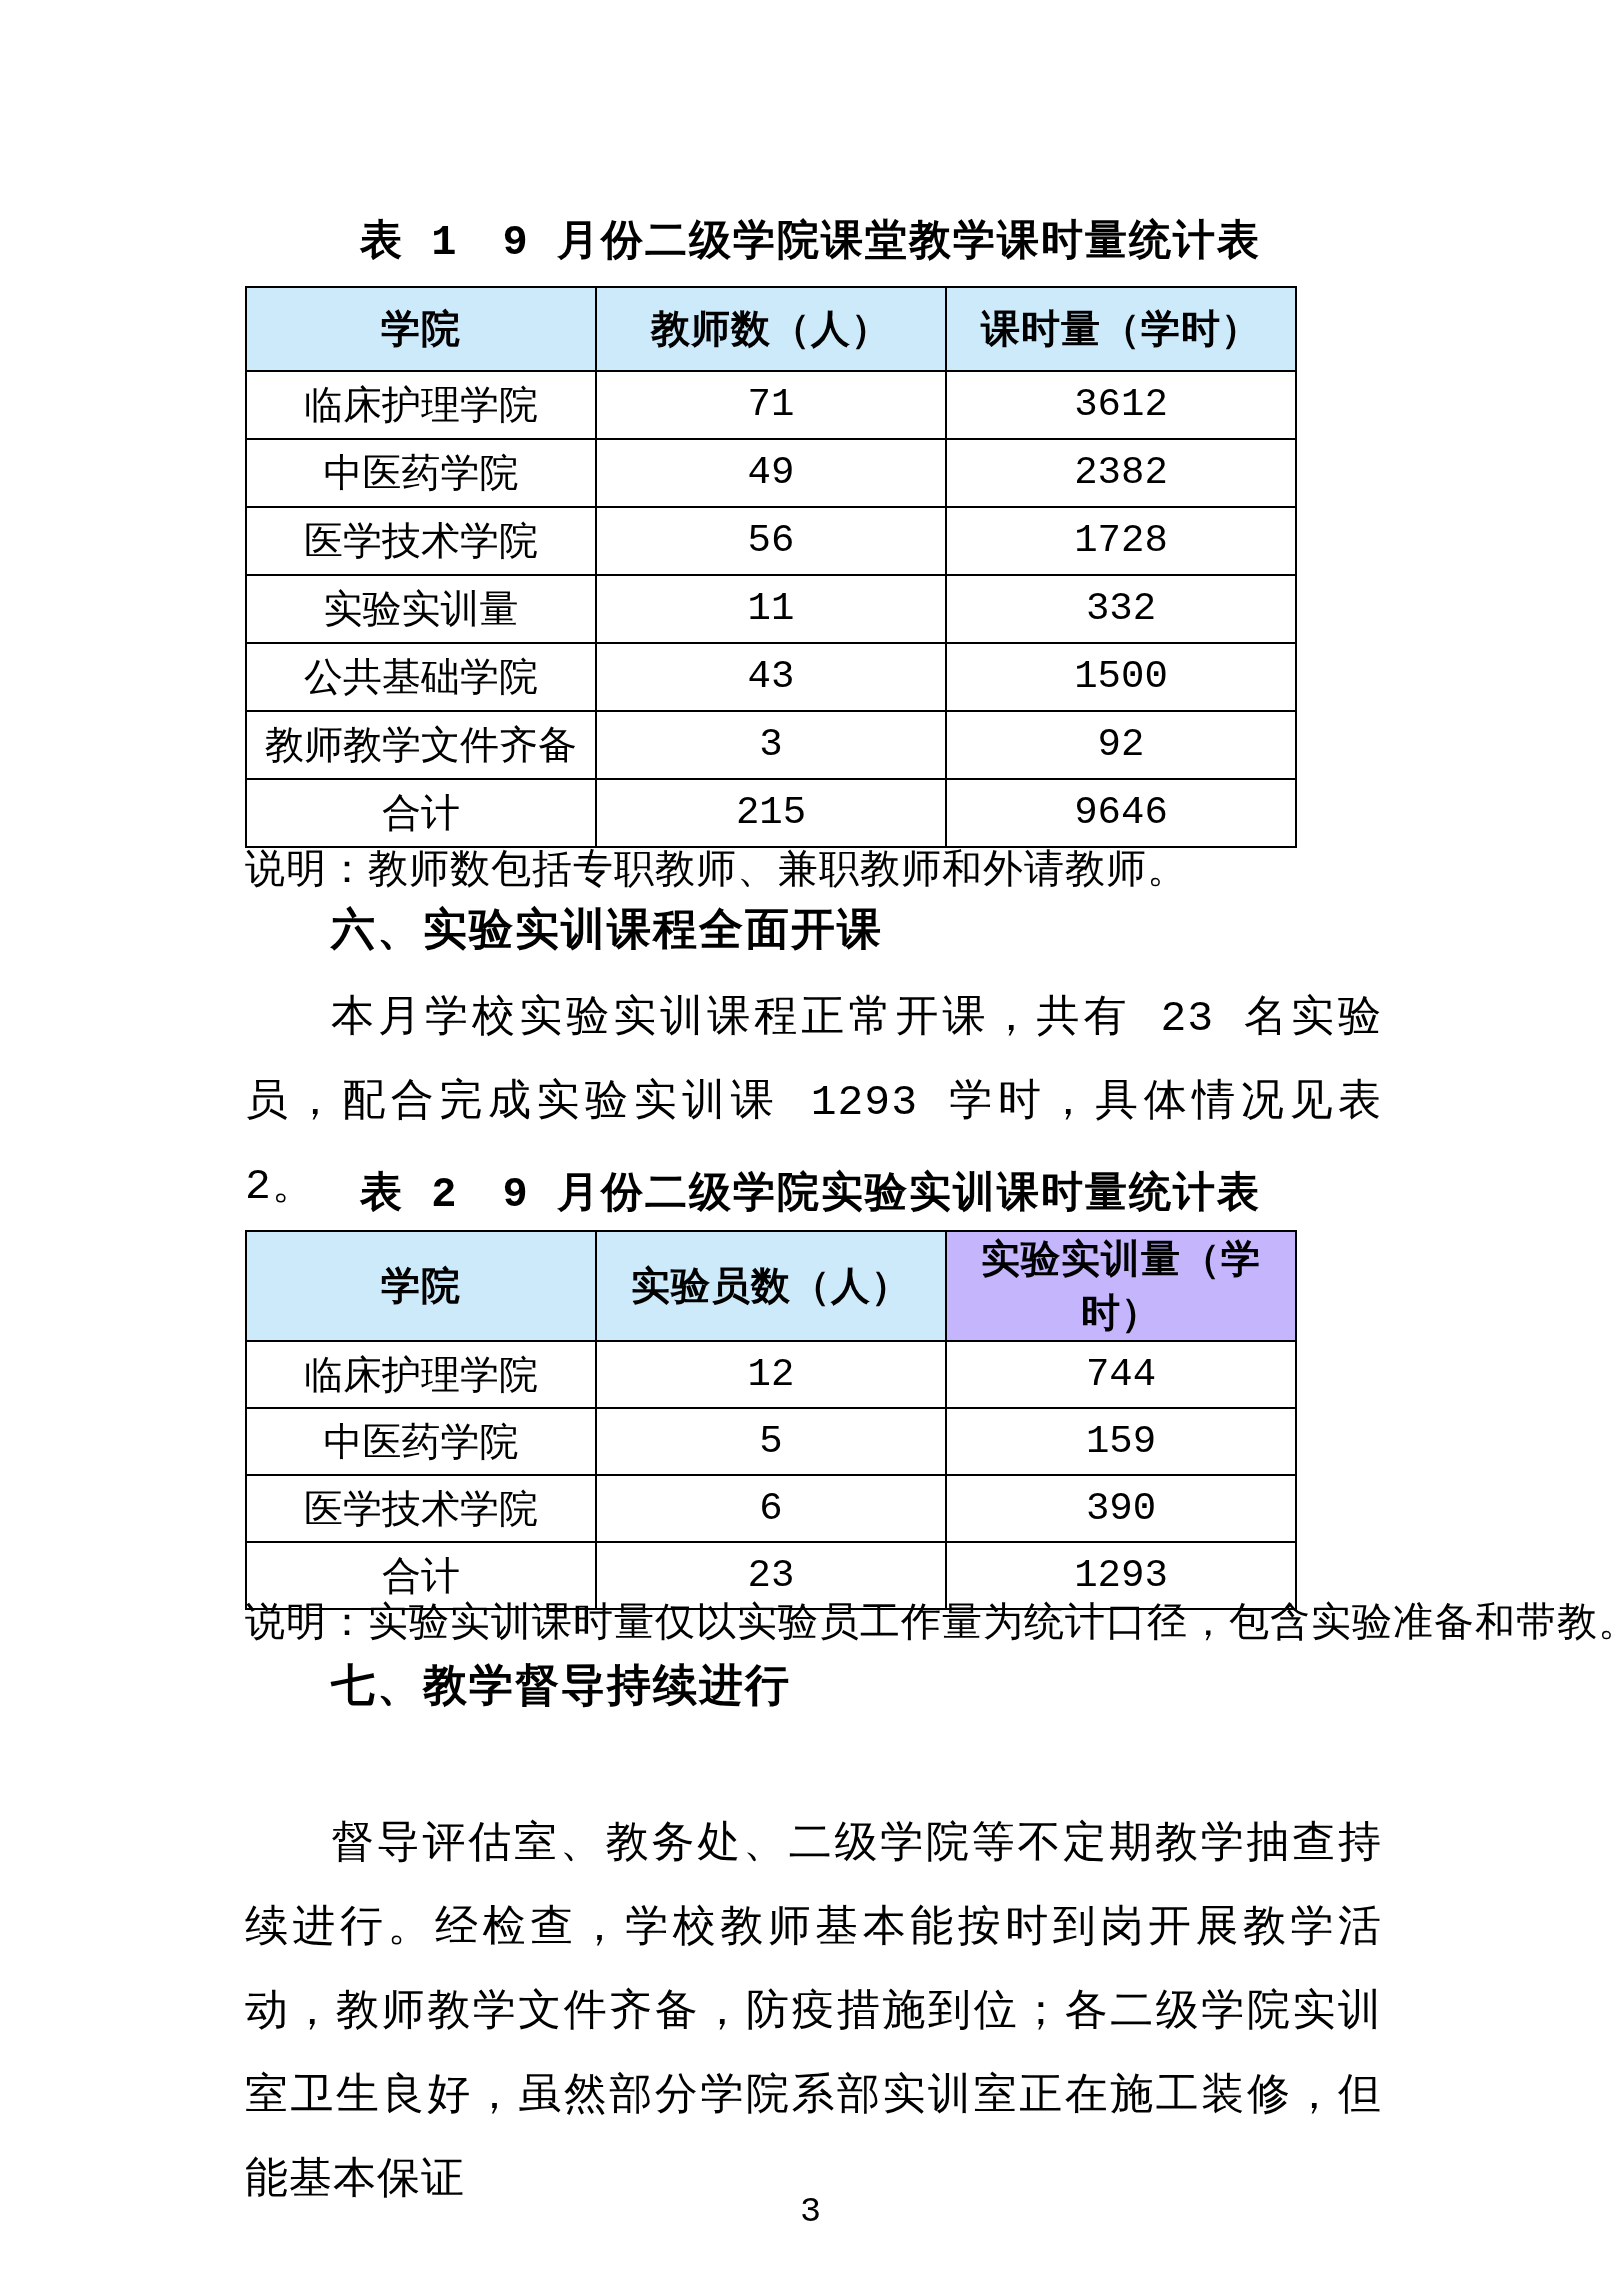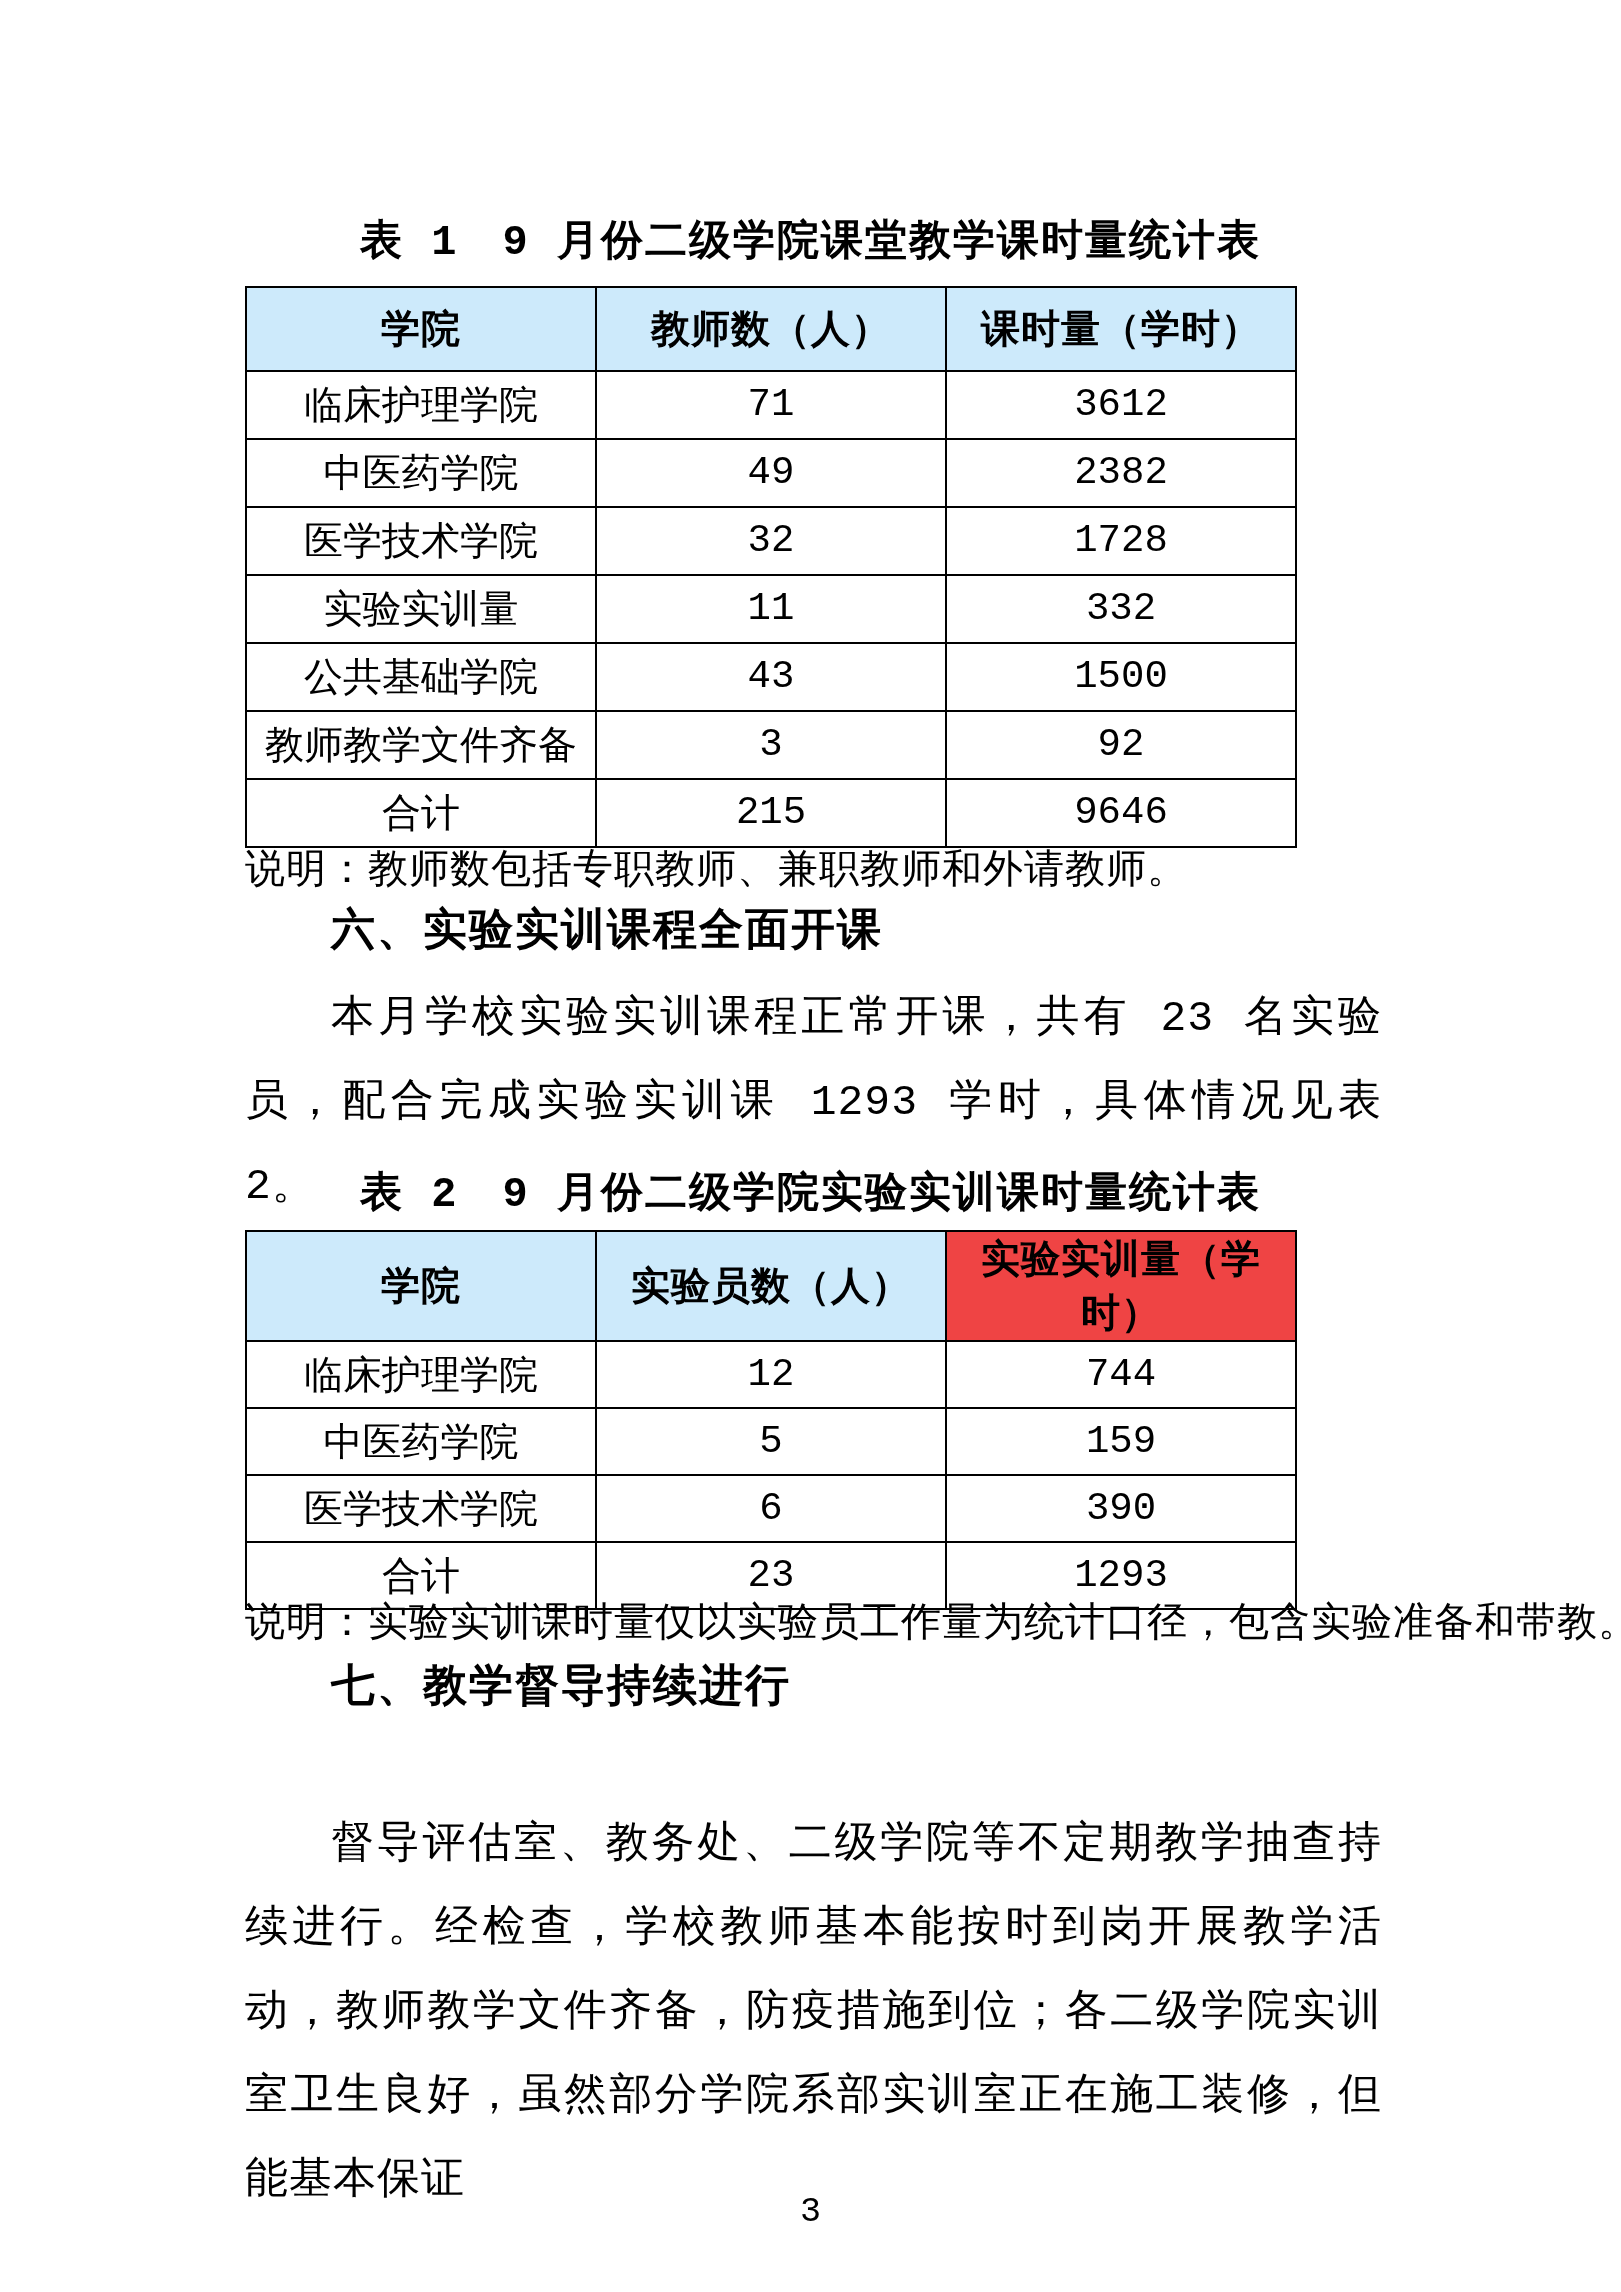--- a/index.html
+++ b/index.html
@@ -104,21 +104,21 @@
         <td>71</td>
         <td>3612</td>
       </tr>
       <tr>
         <td>中医药学院</td>
         <td>49</td>
         <td>2382</td>
       </tr>
       <tr>
         <td>医学技术学院</td>
-        <td>32</td>
+        <td>56</td>
         <td>1728</td>
       </tr>
       <tr>
         <td>实验实训量</td>
         <td>11</td>
         <td>332</td>
       </tr>
       <tr>
         <td>公共基础学院</td>
         <td>43</td>
@@ -143,21 +143,21 @@
 
   <div class="para" style="top:977px">本月学校实验实训课程正常开课，共有 23 名实验员，配合完成实验实训课 1293 学时，具体情况见表 2。</div>
 
   <div class="tbl-title" style="top:1164px">表 2　9 月份二级学院实验实训课时量统计表</div>
 
   <table class="stat-table t2" style="top:1230px">
     <thead>
       <tr>
         <th style="background: rgb(205, 234, 251);">学院</th>
         <th style="background: rgb(205, 234, 251);">实验员数（人）</th>
-        <th style="background: #ef4444;">实验实训量（学时）</th>
+        <th style="background: #c4b5fd;">实验实训量（学时）</th>
       </tr>
     </thead>
     <tbody>
       <tr>
         <td>临床护理学院</td>
         <td>12</td>
         <td>744</td>
       </tr>
       <tr>
         <td>中医药学院</td>

